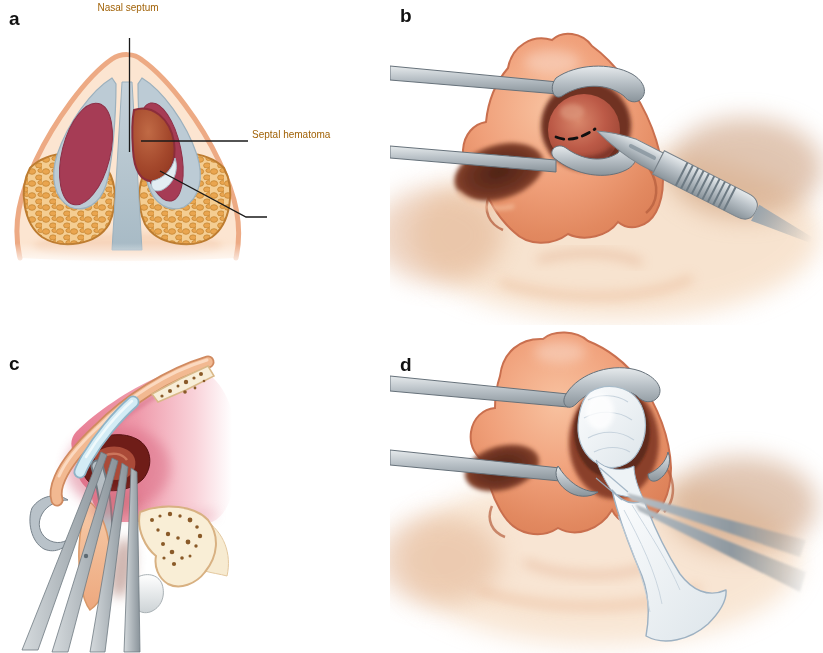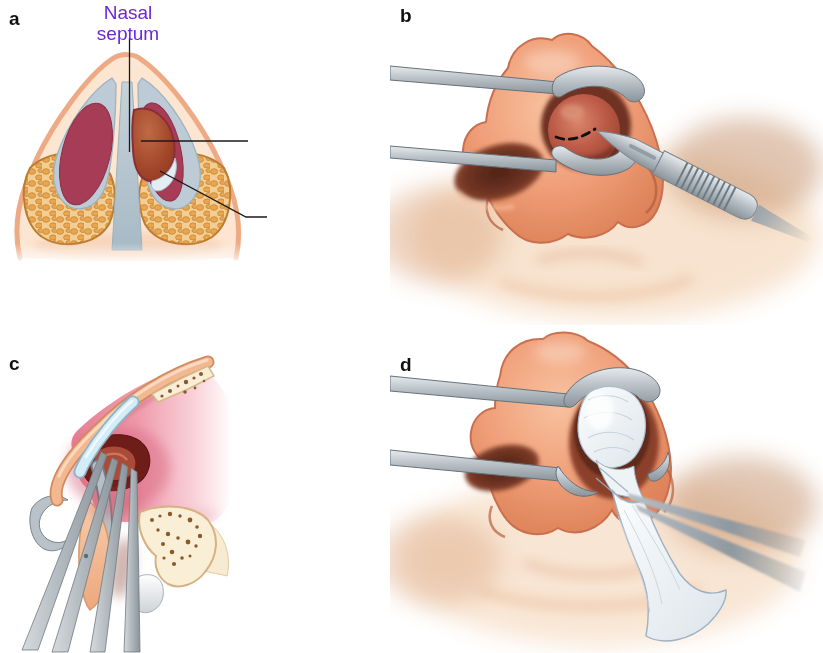--- a/index.html
+++ b/index.html
@@ -1,20 +1,20 @@
 <!DOCTYPE html>
 <html><head>
 <meta charset="utf-8">
 <style>
   html,body{margin:0;padding:0;background:#fff;}
   .canvas{position:relative;width:823px;height:653px;background:#ffffff;overflow:hidden;
           font-family:"Liberation Sans", sans-serif;color:#1a1a1a;}
   svg{position:absolute;display:block;}
   .plabel{position:absolute;font-weight:700;font-size:19px;color:#111;}
-  .anno{position:absolute;font-size:19px;line-height:1.12;color:#6d28d9;}
+  .anno{position:absolute;font-size:10px;line-height:1.12;color:#a16207;}
   #anno-nasal{left:90px;top:2px;width:76px;text-align:center;}
   #anno-hematoma{left:252px;top:129px;width:90px;text-align:left;}
   #anno-peri{left:271px;top:209px;width:130px;white-space:nowrap;}
   #pl-a{left:9px;top:8px;}  #pl-b{left:400px;top:5px;}
   #pl-c{left:9px;top:353px;} #pl-d{left:400px;top:354px;}
 </style>
 </head>
 <body>
 
 <div class="canvas">
@@ -438,13 +438,14 @@
       <polygon points="635,504 639,511 800,592 806,572" fill="url(#pd-prong)"></polygon>
     </g>
   </svg>
 
   <span class="plabel" id="pl-a">a</span>
   <span class="plabel" id="pl-b">b</span>
   <span class="plabel" id="pl-c">c</span>
   <span class="plabel" id="pl-d">d</span>
 
   <div class="anno" id="anno-nasal">Nasal septum</div>
+  <div class="anno" id="anno-hematoma">Septal hematoma</div>
 </div>
 
 </body></html>

